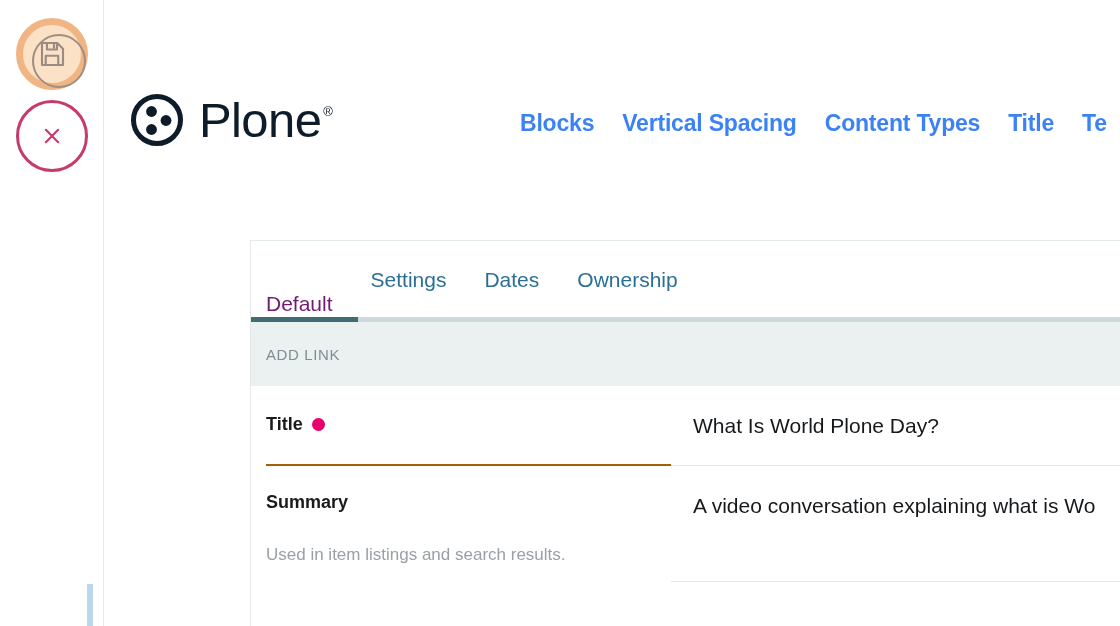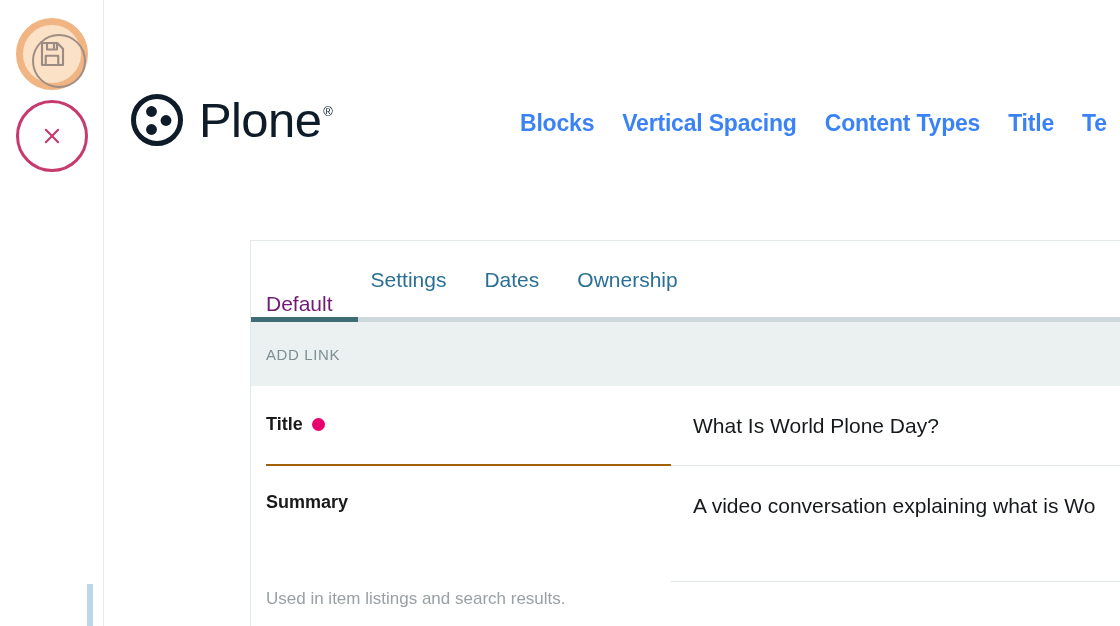--- a/index.html
+++ b/index.html
@@ -242,21 +242,21 @@
     width: 13px;
     height: 13px;
     border-radius: 50%;
     background: #e8006f;
     margin-left: 9px;
     flex: 0 0 13px;
   }
   .field-help {
     font-size: 17px;
     color: #9aa0a4;
-    margin-top: 74px;
+    margin-top: 30px;
     line-height: 1.3;
   }
 
   .field-value-col {
     flex: 1 1 auto;
     box-sizing: border-box;
     padding-top: 26px;
     padding-left: 22px;
     border-bottom: 1px solid #e2e8ea;
     min-width: 0;

